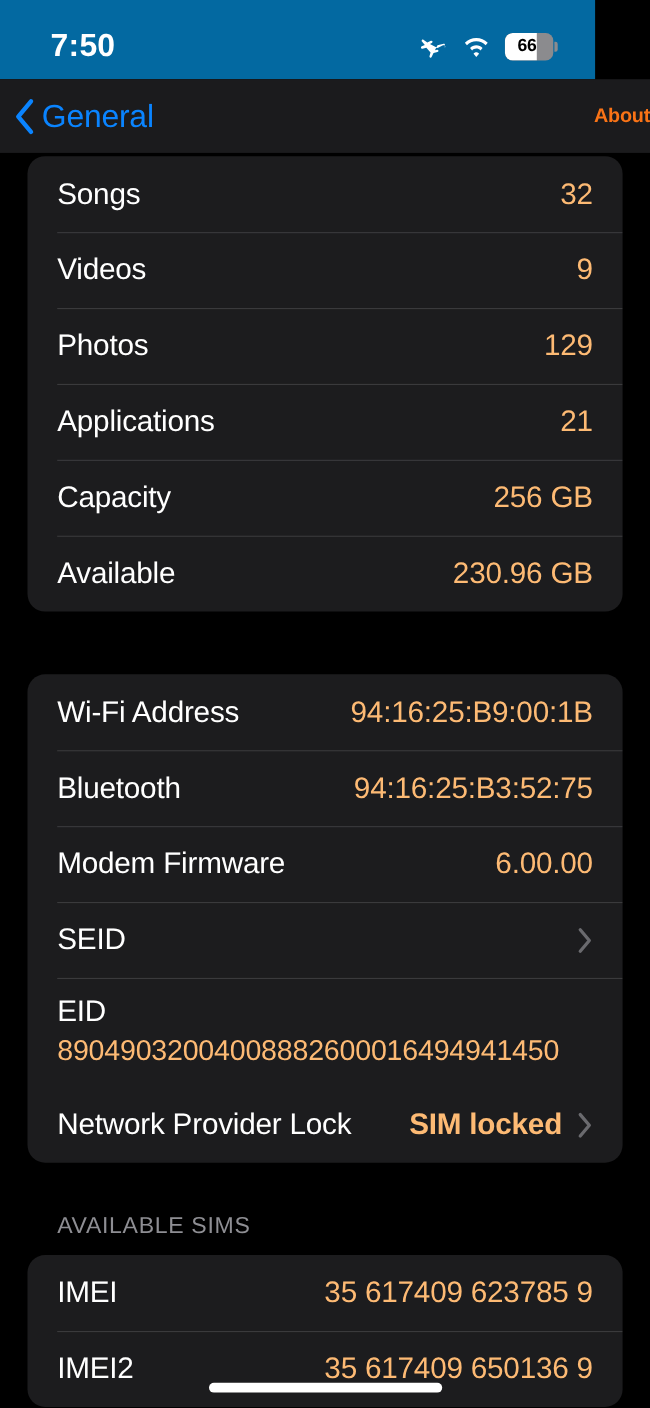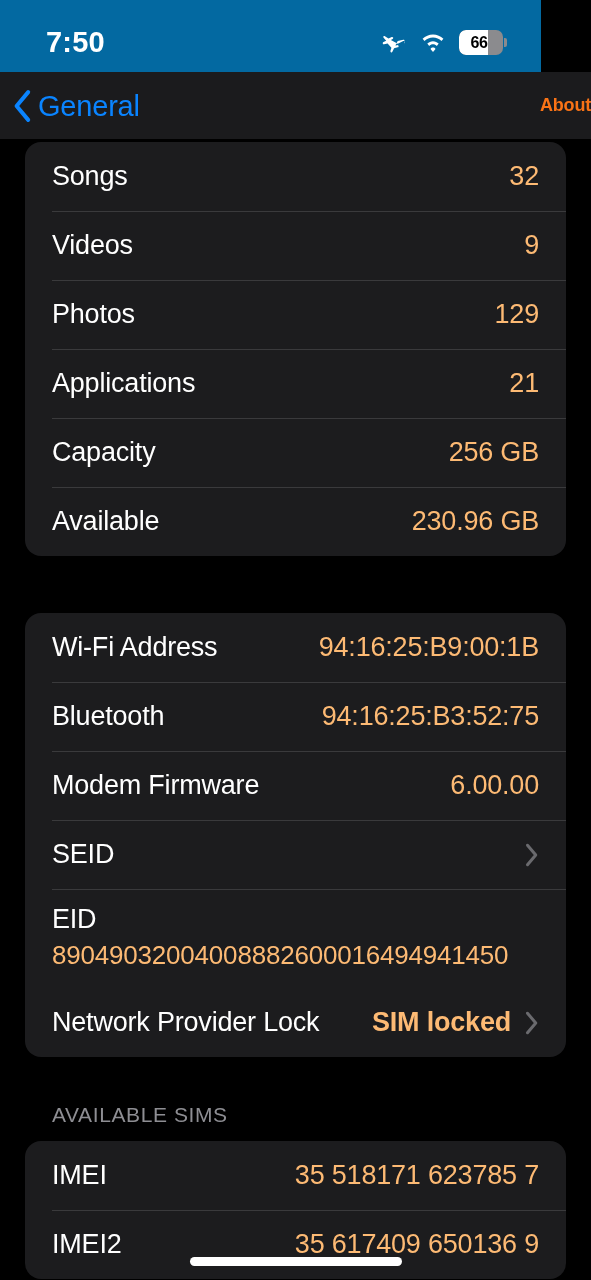--- a/index.html
+++ b/index.html
@@ -13,21 +13,21 @@
   .phone { position:relative; width:591px; height:1280px; background:#000; }
 
   
   .statusbar {
     position:absolute; top:0; left:0; width:541px; height:72px;
     background:#0369a1;
     display:flex; align-items:center; justify-content:space-between;
     padding:12px 34px 0 46px;
   }
   .clock { color:#fff; font-size:29px; font-weight:600; letter-spacing:.2px; }
-  .status-icons { display:flex; align-items:flex-end; gap:12px; }
+  .status-icons { display:flex; align-items:center; gap:12px; }
   .icon-airplane { width:26px; height:26px; display:block; }
   .icon-wifi { width:28px; height:26px; display:block; }
   .battery { position:relative; width:48px; height:25px; display:flex; align-items:center; }
   .batt-body {
     position:relative; width:44px; height:25px; border-radius:7px;
     background:#8b8b8e; overflow:hidden;
   }
   .batt-fill {
     position:absolute; left:0; top:0; bottom:0; width:66%;
     background:#ffffff; border-radius:7px 0 0 7px;
@@ -221,21 +221,21 @@
         </span>
       </div>
     </div>
 
     <div class="gap-sm"></div>
 
     <div class="group-header">AVAILABLE SIMS</div>
     <div class="card">
       <div class="row">
         <span class="row-label">IMEI</span>
-        <span class="row-value">35 518171 623785 7</span>
+        <span class="row-value">35 617409 623785 9</span>
       </div>
       <div class="row">
         <span class="row-label">IMEI2</span>
         <span class="row-value">35 617409 650136 9</span>
       </div>
     </div>
 
   </div>
 
   <div class="home-indicator"></div>

